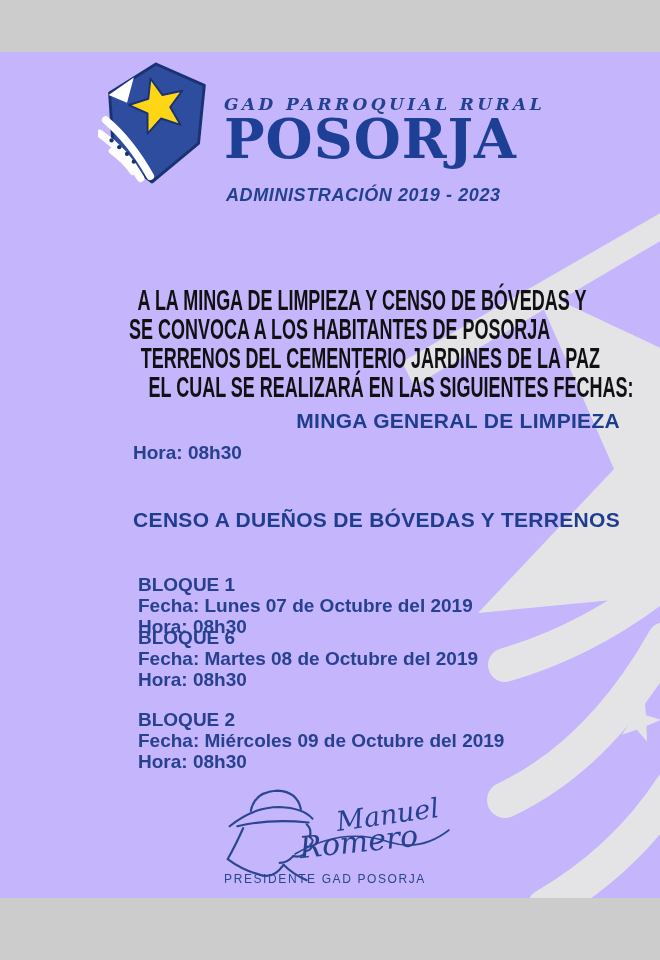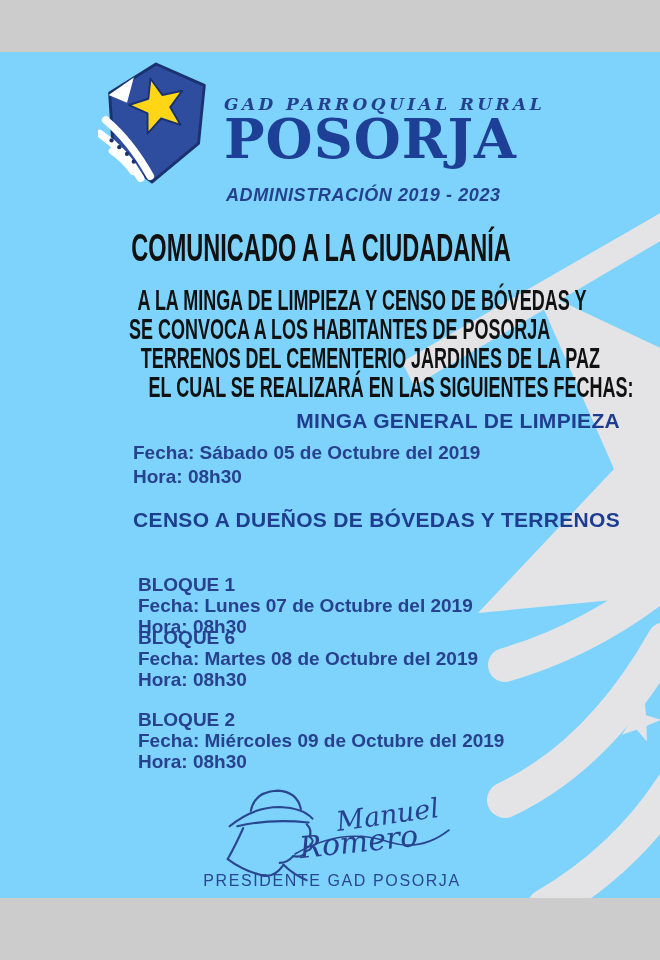--- a/index.html
+++ b/index.html
@@ -1,16 +1,16 @@
 <!DOCTYPE html>
 <html><head>
 <meta charset="utf-8">
 <style>
   html,body{margin:0;padding:0;background:#cccccc;}
-  #page{position:relative;width:660px;height:960px;background:#7dd3fc;overflow:hidden;
+  #page{position:relative;width:660px;height:960px;background:#c4b5fd;overflow:hidden;
         font-family:"Liberation Sans",sans-serif;}
   .band{position:absolute;left:0;width:660px;background:#cbcccb;z-index:6;}
   #band-top{top:0;height:52px;}
   #band-bottom{top:898px;height:62px;}
   #watermark{position:absolute;left:0;top:0;z-index:0;}
   .layer{position:absolute;z-index:2;}
 
   
   #logo-shield{left:98px;top:60px;}
   .org-type{left:224px;top:94px;width:300px;color:#24418f;
@@ -44,21 +44,21 @@
   #bloque-3{left:138px;top:709px;}
 
   
   #sig-sketch{left:216px;top:782px;}
   #sig-flourish{left:293px;top:818px;}
   .script{position:absolute;z-index:3;color:#27418f;
           font-family:"DejaVu Serif",serif;font-style:italic;white-space:nowrap;}
   #sig-first{left:336px;top:799px;font-size:27px;transform:rotate(-8deg);}
   #sig-last{left:299px;top:824px;font-size:30px;transform:rotate(-6deg);}
   #sig-title{top:872px;left:0;width:650px;text-align:center;color:#2a4690;
-             font-size:16px;letter-spacing:1.6px;white-space:nowrap;padding-left:7px;}
+             font-size:12px;letter-spacing:1.6px;white-space:nowrap;}
 </style>
 </head>
 <body>
 
 <div id="page">
 
   <svg id="watermark" width="660" height="960" viewBox="0 0 660 960">
     <g fill="#e4e4e6">
       <path d="M 402 362 L 662 212 L 662 240 L 414 386 Z"></path>
       <polygon points="1006,539 812,575 769,767 675,594 478,613 614,469 535,289 714,373 861,243 836,438"></polygon>
@@ -87,34 +87,30 @@
         <circle cx="22" cy="90" r="2.2"></circle>
       <circle cx="30" cy="97" r="2.2"></circle>
         <circle cx="37" cy="105" r="2.2"></circle>
     </g>
     <polygon transform="rotate(-15 62 48)" points="62,18 69.5,37.6 90.5,38.7 74.2,51.9 79.6,72.3 62,60.8 44.4,72.3 49.8,51.9 33.5,38.7 54.5,37.6" fill="#ffd616" stroke="#1a3270" stroke-width="2" stroke-linejoin="round"></polygon>
   </svg>
   <div class="layer org-type">GAD PARROQUIAL RURAL</div>
   <div class="layer org-name">POSORJA</div>
   <div class="layer org-admin">ADMINISTRACIÓN 2019 - 2023</div>
 
-  <div id="title" class="layer center-col">
-    <span class="cond">COMUNICADO A LA CIUDADANÍA</span>
-  </div>
 
   <div id="intro" class="layer center-col">
     <div><span class="cond">A LA MINGA DE LIMPIEZA Y CENSO DE BÓVEDAS Y</span></div>
     <div><span class="cond">SE CONVOCA A LOS HABITANTES DE POSORJA</span></div>
     <div><span class="cond">TERRENOS DEL CEMENTERIO JARDINES DE LA PAZ</span></div>
     <div><span class="cond">EL CUAL SE REALIZARÁ EN LAS SIGUIENTES FECHAS:</span></div>
   </div>
 
   <div id="minga-heading" class="layer center-col-narrow blue-heading">MINGA GENERAL DE LIMPIEZA</div>
   <div id="minga-event" class="layer event">
-    <div>Fecha: Sábado 05 de Octubre del 2019</div>
     <div>Hora: 08h30</div>
   </div>
 
   <div id="censo-heading" class="layer center-col-narrow blue-heading">CENSO A DUEÑOS DE BÓVEDAS Y TERRENOS</div>
 
   <div id="bloque-1" class="layer event bloque">
     <div>BLOQUE 1</div>
     <div>Fecha: Lunes 07 de Octubre del 2019</div>
     <div>Hora: 08h30</div>
   </div>

